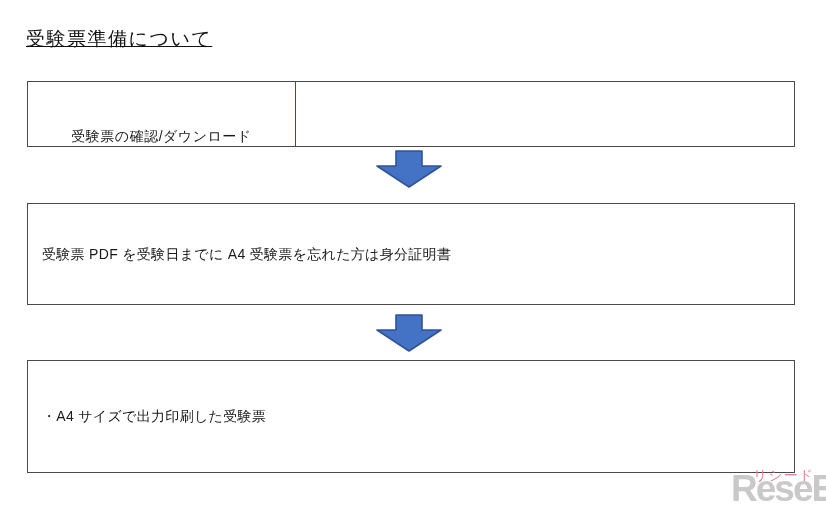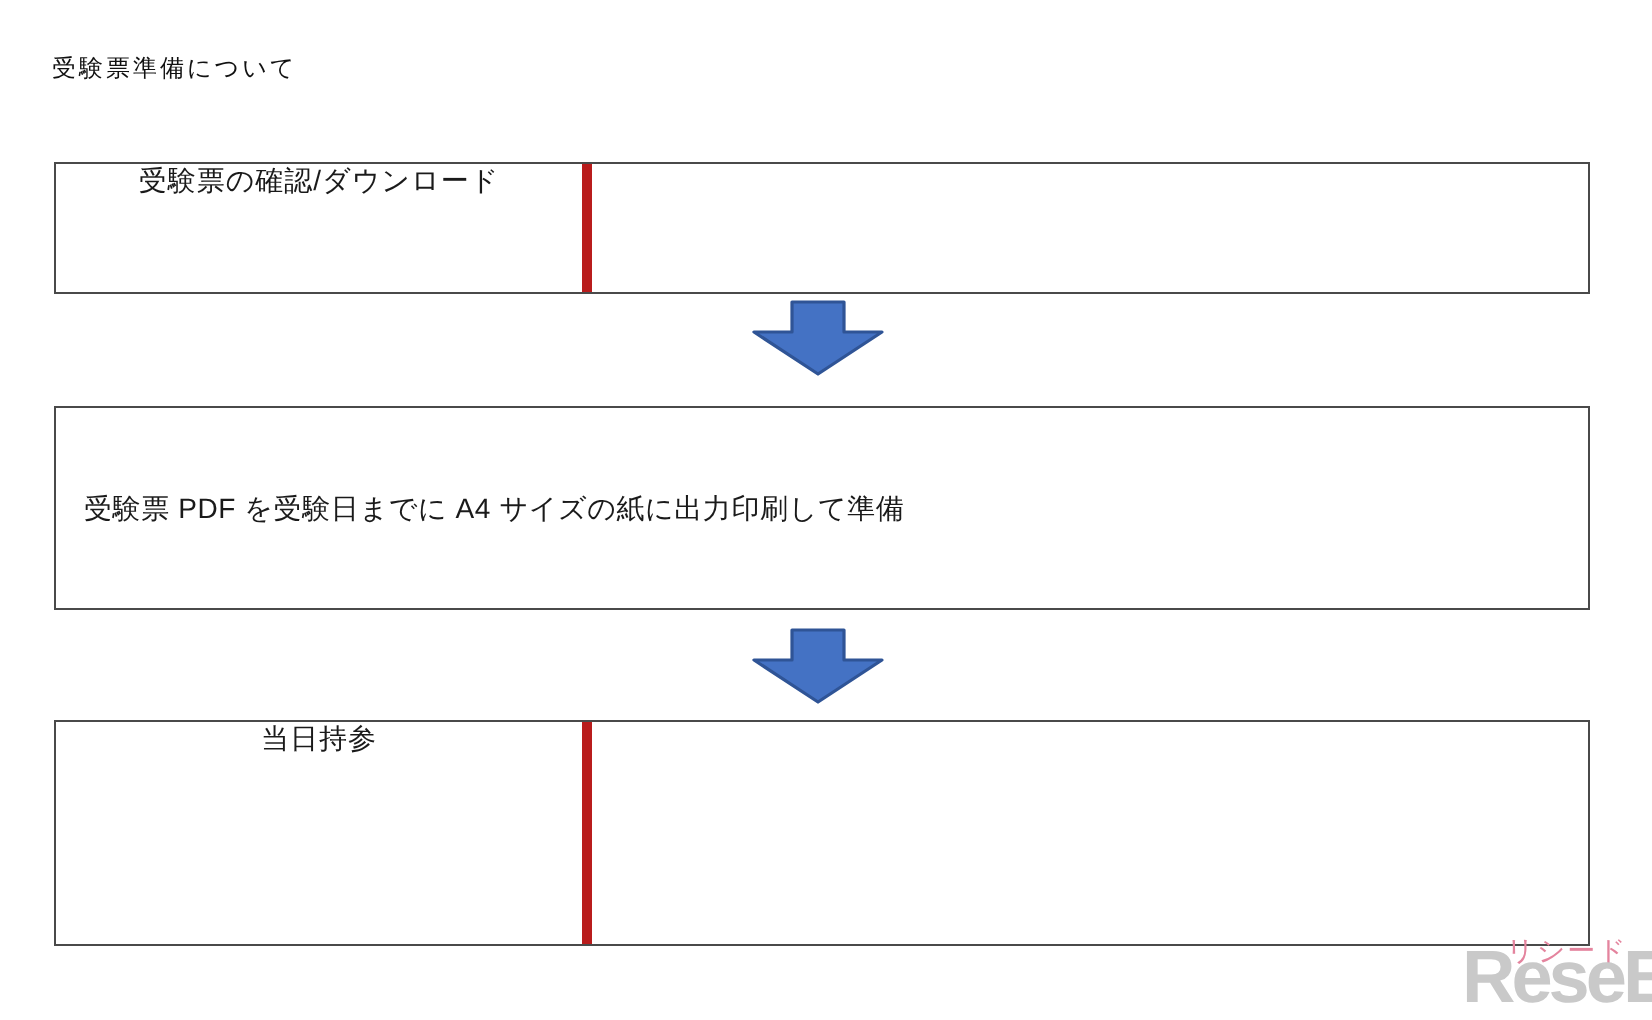--- a/index.html
+++ b/index.html
@@ -8,41 +8,42 @@
     background: #ffffff;
     position: relative;
     overflow: hidden;
     font-family: "Liberation Sans", "DejaVu Sans", sans-serif;
     color: #1a1a1a;
     -webkit-font-smoothing: antialiased;
   }
   .page-title {
     position: absolute;
     left: 26px; top: 26px;
-    font-size: 12px;
+    font-size: 19px;
     letter-spacing: 1.5px;
     color: #111111;
+    text-decoration: underline;
   }
   .flow-row {
     position: absolute;
     left: 27px; width: 768px;
     border: 1px solid #4a4a4a;
     display: flex;
     box-sizing: border-box;
     background: #ffffff;
   }
   .row-1 { top: 81px;  height: 66px; }
   .row-2 { top: 203px; height: 102px; }
   .row-3 { top: 360px; height: 113px; }
   .step-label-cell {
     width: 268px;
     flex: 0 0 268px;
-    border-right: 5px solid #b91c1c;
+    border-right: 1px solid #b91c1c;
     display: flex;
-    align-items: flex-start;
+    align-items: flex-end;
     justify-content: center;
     box-sizing: border-box;
   }
   .step-label {
     font-size: 14px;
     letter-spacing: 0.5px;
     text-align: center;
   }
   .step-desc-cell {
     flex: 1 1 auto;
@@ -106,34 +107,32 @@
 </div>
 
 <svg class="down-arrow arrow-1" viewBox="0 0 66 38" aria-hidden="true">
   <g fill="#4472C4">
     <polygon points="20,1 46,1 46,16 65,16 33,37 1,16 20,16" stroke="#2F5496"></polygon>
   </g>
 </svg>
 
 <div class="flow-row row-2">
   <div class="step-desc-cell">
-    <p>受験票 PDF を受験日までに A4 サイズの紙に出力印刷して準備</p>
+    <p>受験票 PDF を受験日までに A4 受験票を忘れた方は身分証明書</p>
   </div>
 </div>
 
 <svg class="down-arrow arrow-2" viewBox="0 0 66 38" aria-hidden="true">
   <g fill="#4472C4">
     <polygon points="20,1 46,1 46,16 65,16 33,37 1,16 20,16" stroke="#2F5496"></polygon>
   </g>
 </svg>
 
 <div class="flow-row row-3">
-  <div class="step-label-cell">
-    <span class="step-label">当日持参</span>
-  </div>
   <div class="step-desc-cell">
+    <p>・A4 サイズで出力印刷した受験票</p>
   </div>
 </div>
 
 <div class="watermark">
   <span class="watermark-ruby">リシード</span>
   <span class="watermark-logo">ReseEd</span>
 </div>
 
 </body></html>

